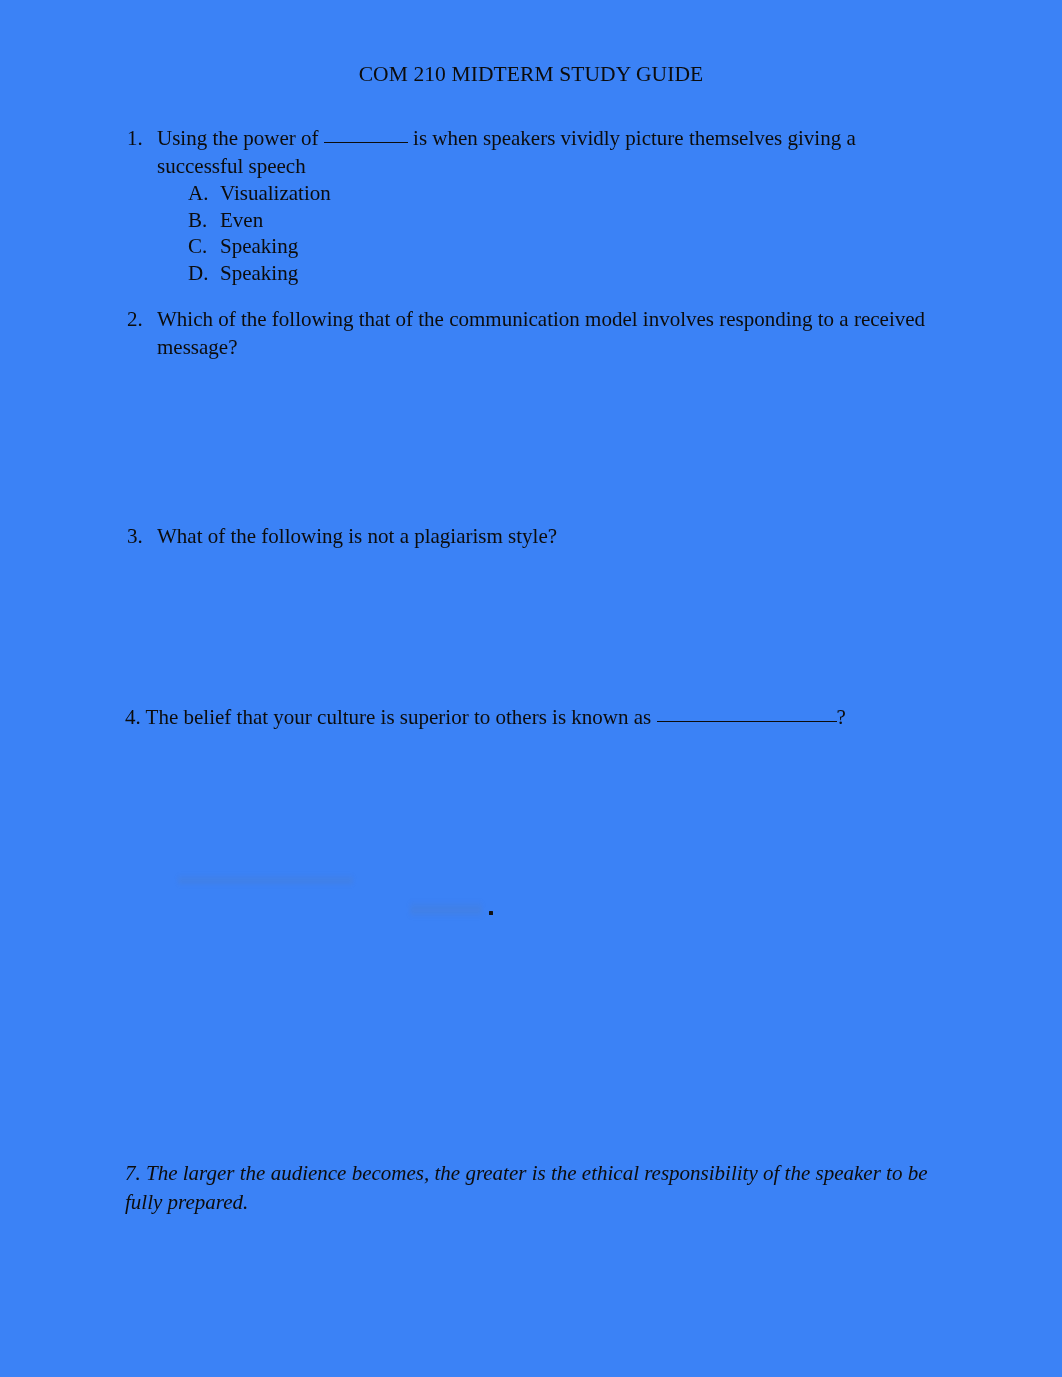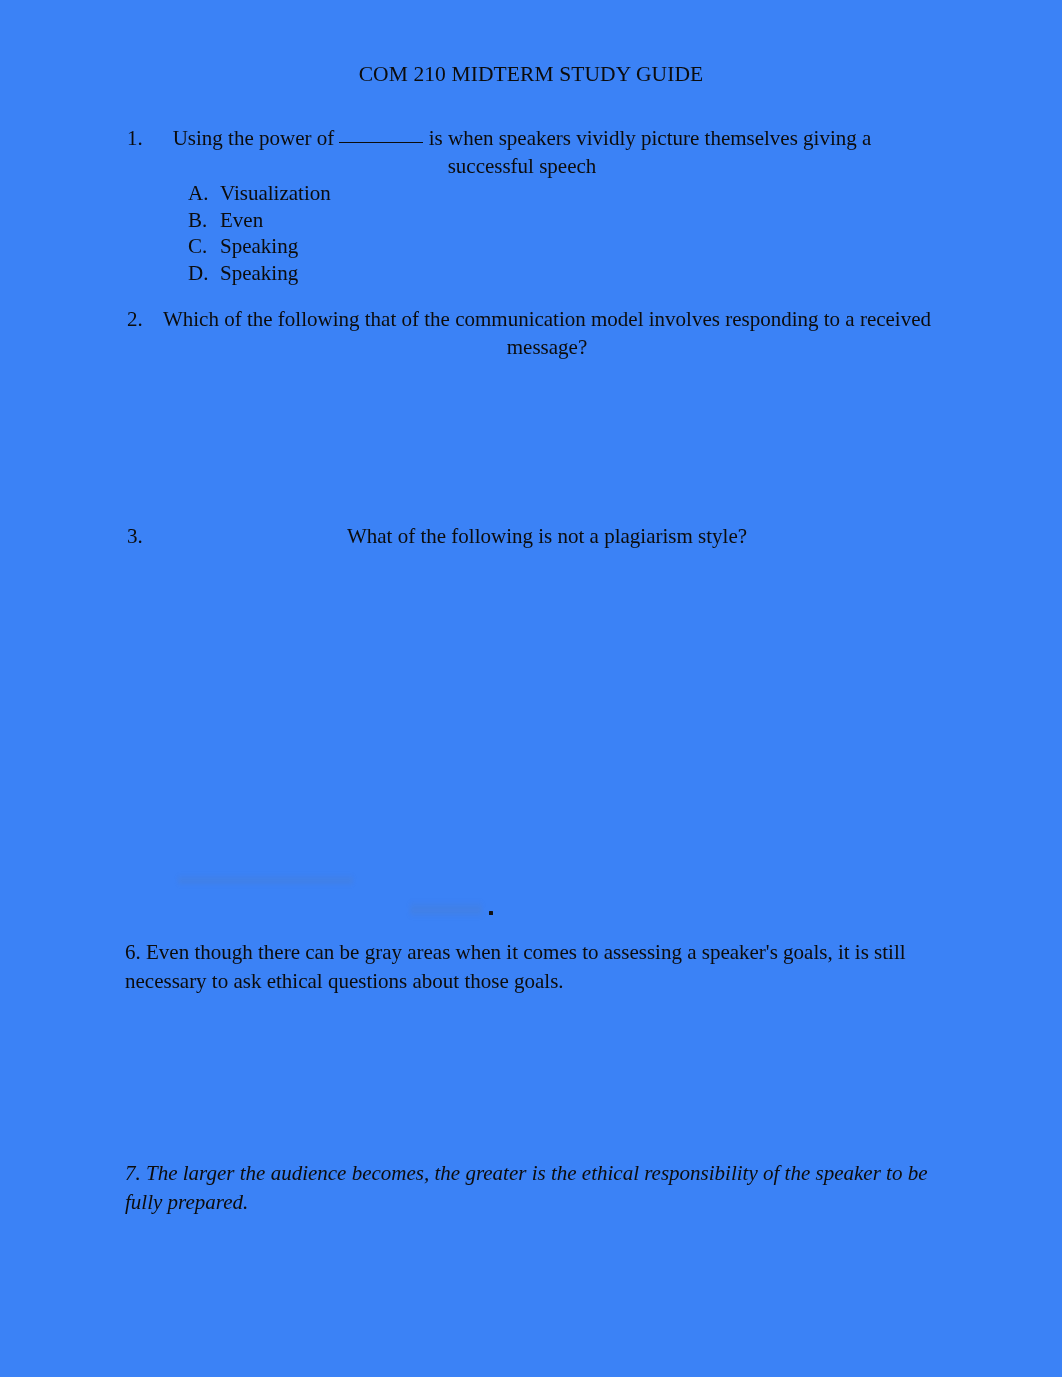--- a/index.html
+++ b/index.html
@@ -53,21 +53,20 @@
     left: 0;
     top: 0;
     width: 24px;
     text-align: left;
     font-size: 21px;
     line-height: 28px;
   }
 
   .qtext {
     display: block;
-    text-align: center;
   }
 
   
   .opts {
     margin: 0;
     padding: 0;
     list-style: none;
   }
 
   .opt {
@@ -171,24 +170,24 @@
     </li>
   </ol>
 
   <ol class="qlist" style="top:522px; left:127px; width:810px;">
     <li class="qitem">
       <span class="qnum">3.</span>
       <span class="qtext">What of the following is not a plagiarism style?</span>
     </li>
   </ol>
 
+  <p class="qpara" style="top:703px; left:125px; width:830px;"><span>4. The belief that your culture is superior to others is known as </span><span class="blank blank-long"></span><span>?</span></p>
 
   <div class="erased-region" style="top:860px; left:120px; width:500px; height:80px;">
     <div class="smudge" style="left:58px; top:14px; width:175px; height:12px;"></div>
     <div class="smudge" style="left:290px; top:40px; width:72px; height:18px;"></div>
     <div class="smudge-period" style="left:369px; top:51px;"></div>
   </div>
 
-  <p class="qpara" style="top:938px; left:125px; width:800px;">6. Even though there can be gray areas when it comes to assessing a speaker's goals, it is still necessary to ask ethical questions about those goals.</p>
 
   <p class="qpara" style="top:1159px; left:125px; width:810px;font-style:italic;">7. The larger the audience becomes, the greater is the ethical responsibility of the speaker to be fully prepared.</p>
 
 </div>
 
 </body></html>

